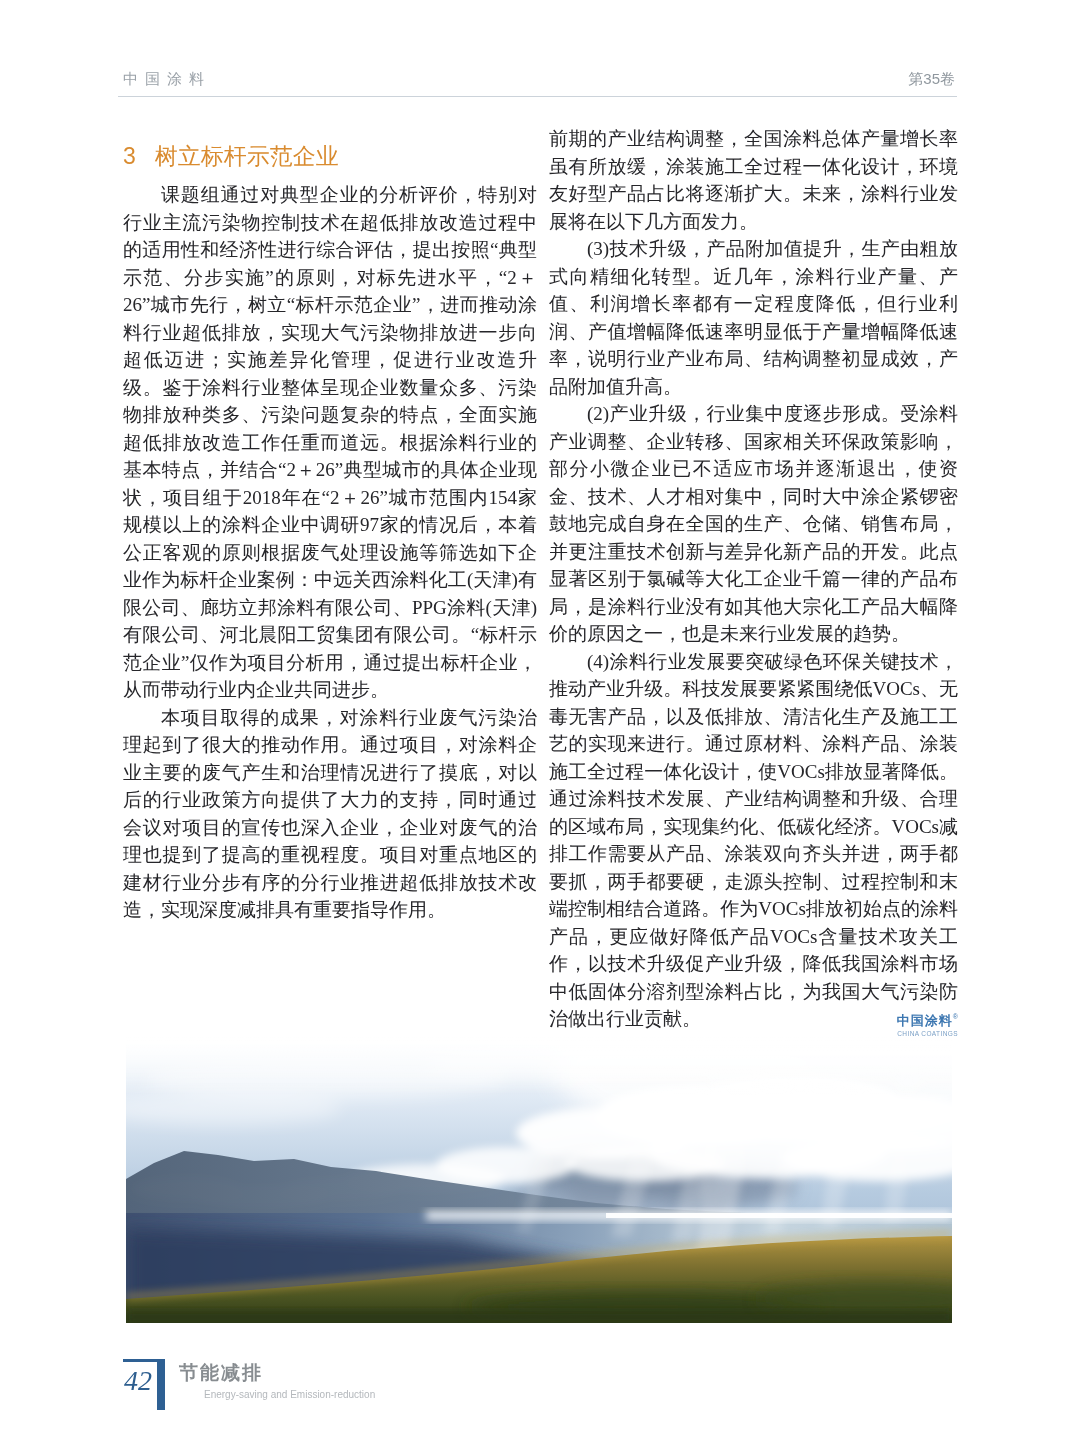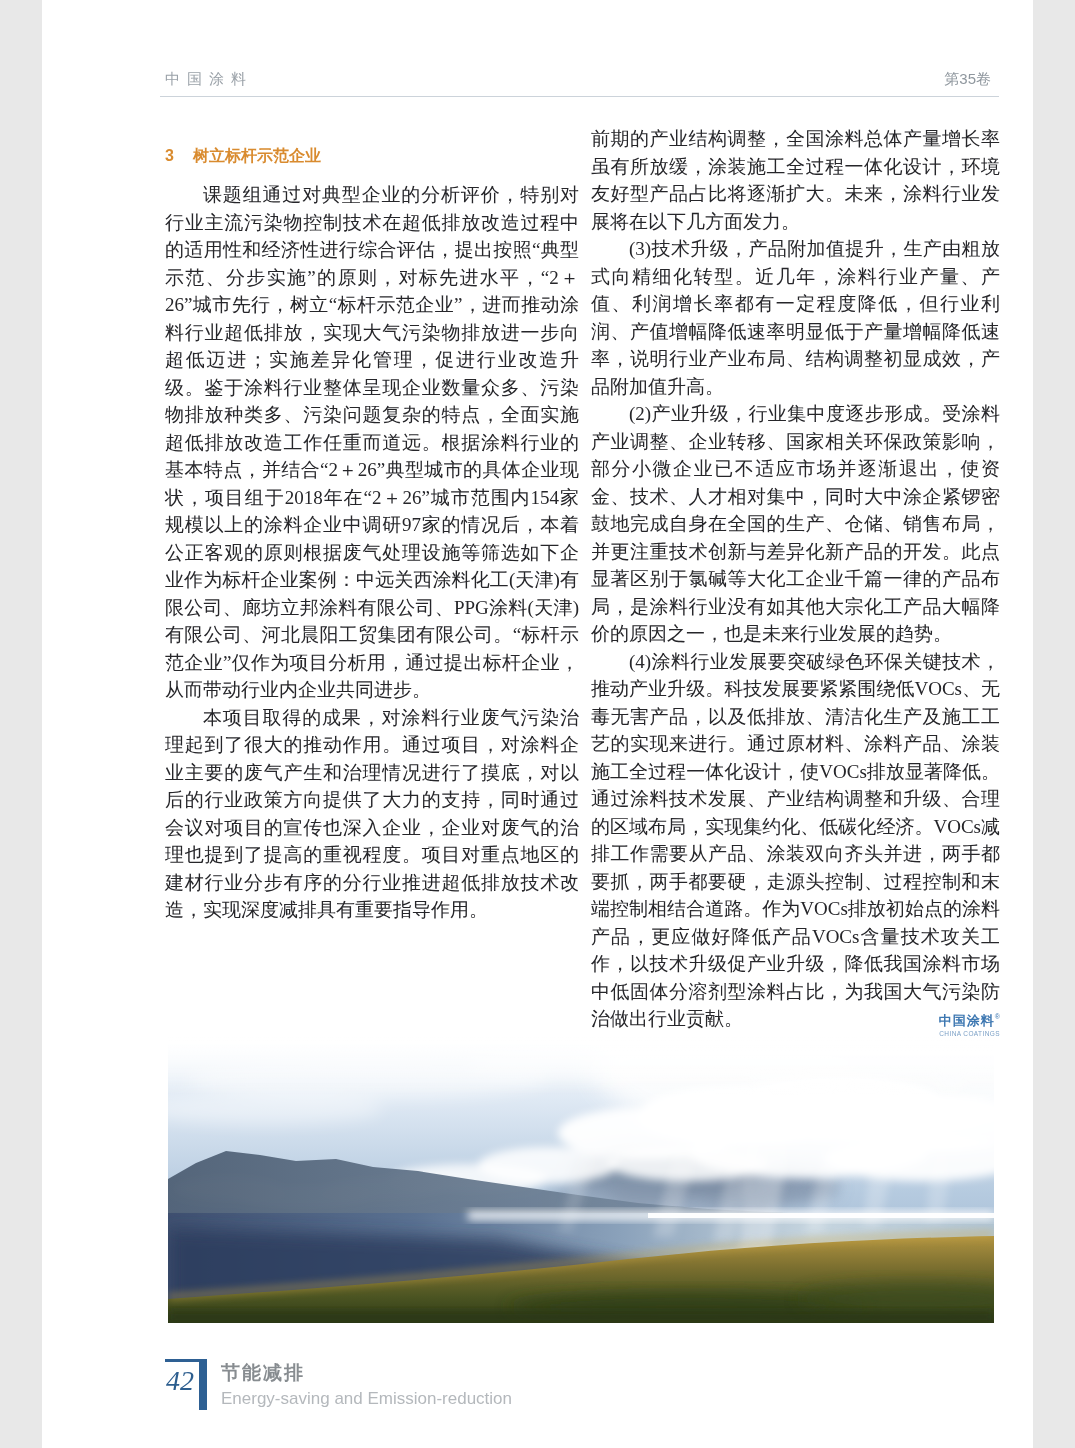--- a/index.html
+++ b/index.html
@@ -1,49 +1,49 @@
 <!DOCTYPE html>
 <html><head>
 <meta charset="utf-8">
 <style>
   html,body{margin:0;padding:0;background:#e8e8e8;}
   .page{
     position:relative;
-    width:991px;height:1448px;
+    width:1075px;height:1448px;
     background:#ffffff;
     margin:0 auto;
     overflow:hidden;
     font-family:"Liberation Serif","DejaVu Serif",serif;
     color:#26262a;
   }
   
   .hdr{
     position:absolute;left:123px;top:70px;width:832px;height:28px;
     font-family:"Liberation Sans","DejaVu Sans",sans-serif;
     font-size:15px;color:#9aa1a8;
   }
   .hdr .journal{letter-spacing:7px;}
-  .hdr .vol{position:absolute;right:6px;top:0;color:#8f979e;}
+  .hdr .vol{position:absolute;right:0;top:0;color:#8f979e;}
   .hdr-rule{
     position:absolute;left:118px;top:96px;width:839px;height:0;
     border-top:1px solid #ccd3da;
   }
   
   .col{
     position:absolute;top:125px;width:414px;
     font-size:19px;line-height:27.5px;text-align:justify;
   }
   .col-left{left:123px;}
   .col-right{left:549px;width:409px;}
   .col p{margin:0;text-indent:2em;}
   .col p.noindent{text-indent:0;}
   .col b{font-weight:bold;}
   h2.sec{
     font-family:"Liberation Sans","DejaVu Sans",sans-serif;
-    font-size:16px;font-weight:bold;color:#d98b2f;
+    font-size:23px;font-weight:normal;color:#d98b2f;
     margin:16px 0 10px 0;line-height:30px;
   }
   h2.sec .num{margin-right:19px;}
   
   .photo{
     position:absolute;left:126px;top:1037px;width:826px;height:286px;
     z-index:1;
   }
   .photo svg{display:block;}
   .col{z-index:2;}
@@ -66,21 +66,21 @@
     font-family:"Liberation Serif","DejaVu Serif",serif;
     font-style:italic;font-weight:normal;font-size:28px;color:#2d5e8f;
   }
   .ft-text{position:absolute;left:56px;top:4px;width:360px;}
   .ft-cn{
     font-family:Liberation Mono, monospace;
     font-size:19px;font-weight:bold;color:#878c90;letter-spacing:2px;
   }
   .ft-en{
     font-family:"Liberation Sans","DejaVu Sans",sans-serif;
-    font-size:17px;color:#b4b8bc;margin-top:3px;
+    font-size:10px;color:#b4b8bc;margin-top:3px;margin-left:25px;
   }
 </style>
 </head>
 <body>
 
 <div class="page">
 
   <div class="hdr">
     <span class="journal">中国涂料</span>
     <span class="vol">第35卷</span>

